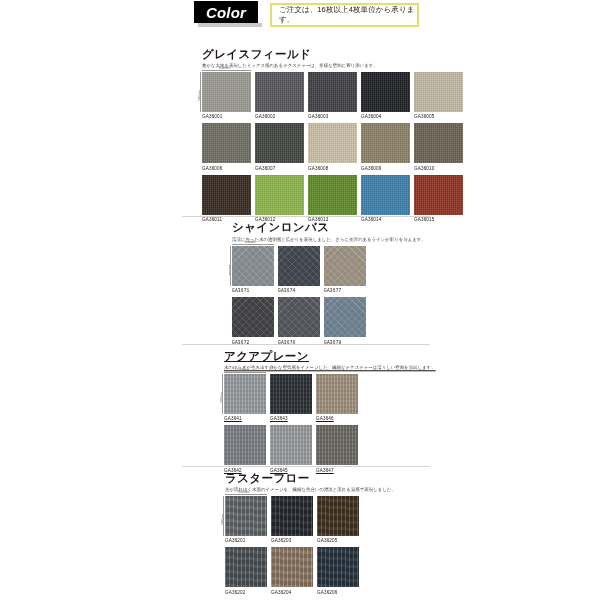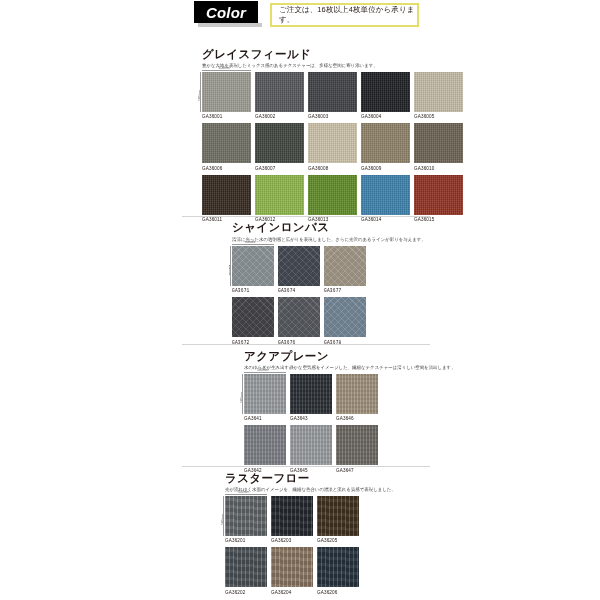--- a/index.html
+++ b/index.html
@@ -217,21 +217,21 @@
               <div class="sw tex-diamond" style="width: 42px; height: 40px; background: rgb(88, 91, 96);"></div>
               <div class="sw-label">GA3676</div>
             </div>
             <div class="cell">
               <div class="sw tex-diamond" style="width: 42px; height: 40px; background: rgb(119, 137, 154);"></div>
               <div class="sw-label">GA3678</div>
             </div>
           </div>
         </div>
       </div>
-      <div class="section" style="left: 244px; top: 350px;">
+      <div class="section" style="left: 224px; top: 350px; text-decoration: underline;">
         <div class="sec-title">アクアプレーン</div>
         <div class="sec-desc">水のゆらぎが生み出す静かな空気感をイメージした、繊細なテクスチャーは清々しい空間を演出します。</div>
         <div class="grid">
           <div class="grid-row">
             <div class="cell" style="position: relative;">
               <div class="dim-top" style="left: 13px; top: -6px;">500mm</div>
               <div class="dim-left" style="left: -4px; top: 29px;">500mm</div>
               <div class="tick" style="left: 0px; top: -2px; width: 42px; height: 0.5px;"></div>
               <div class="tick" style="left: -2px; top: 0px; width: 0.5px; height: 40px;"></div>
               <div class="sw tex-vert" style="width: 42px; height: 40px; background: rgb(156, 160, 163);"></div>

